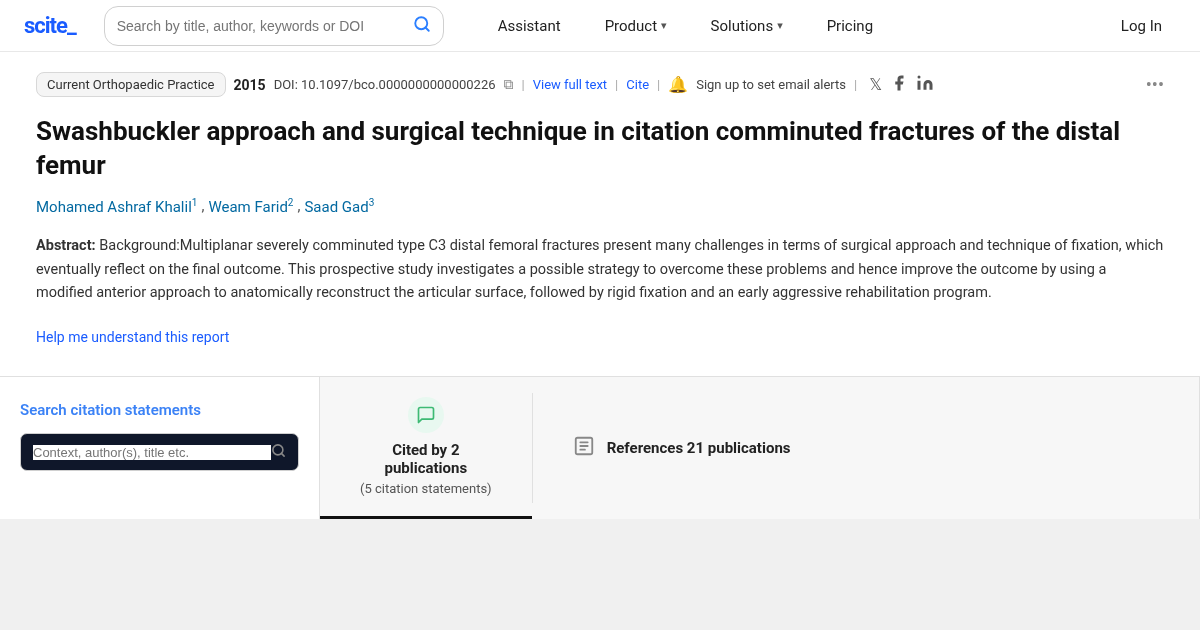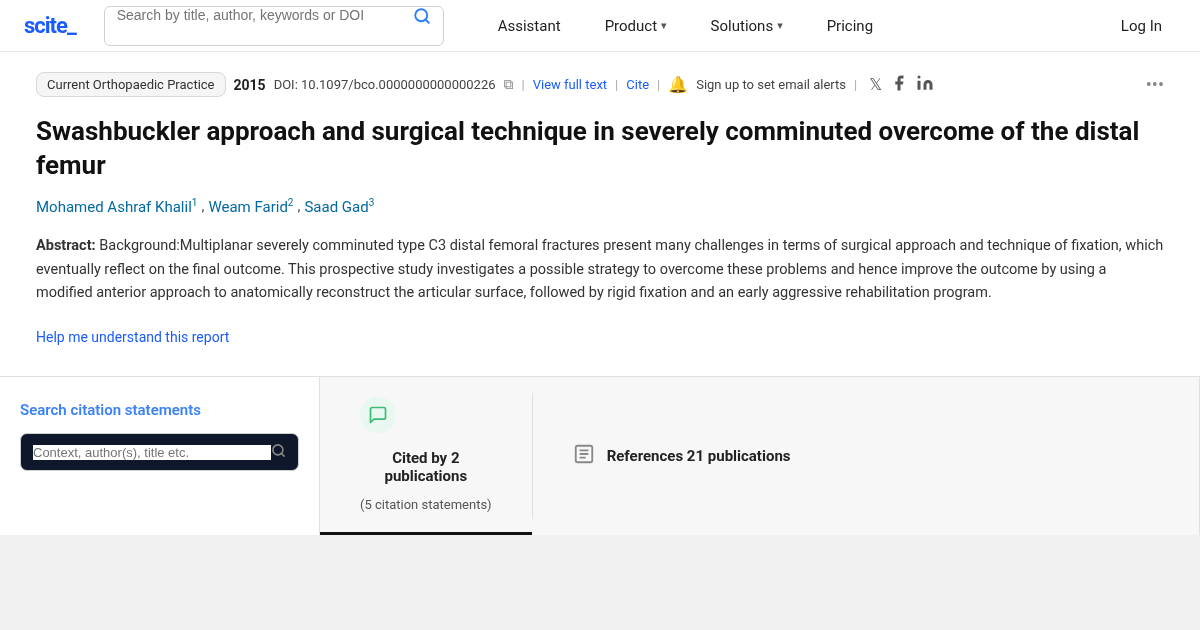--- a/index.html
+++ b/index.html
@@ -18,23 +18,23 @@
     .logo {
       font-size: 22px;
       font-weight: 700;
       color: #1a5cff;
       letter-spacing: -1px;
       margin-right: 12px;
       white-space: nowrap;
     }
     .search-bar {
       display: flex;
-      align-items: flex-start;
+      align-items: center;
       border: 1.5px solid #d0d0d0;
-      border-radius: 6px;
+      border-radius: 14px;
       padding: 0 12px;
       height: 40px;
       flex: 0 0 340px;
       background: #fff;
     }
     .search-bar input {
       border: none;
       outline: none;
       font-size: 14px;
       color: #555;
@@ -193,25 +193,26 @@
 
     
     .tabs-panel {
       flex: 1;
       display: flex;
       border-right: 1px solid #e0e0e0;
     }
     .tab-item {
       display: flex;
       flex-direction: column;
+      align-items: center;
       justify-content: center;
       padding: 20px 40px;
       cursor: pointer;
       border-bottom: 3px solid transparent;
-      gap: 12px;
+      gap: 4px;
     }
     .tab-item.active {
       border-bottom: 3px solid #111;
     }
     .tab-icon-circle {
       width: 36px;
       height: 36px;
       border-radius: 50%;
       background: #e8f8f0;
       display: flex;
@@ -311,21 +312,21 @@
         <svg width="18" height="18" viewBox="0 0 24 24" fill="#555">
             <path d="M16 8a6 6 0 0 1 6 6v7h-4v-7a2 2 0 0 0-2-2 2 2 0 0 0-2 2v7h-4v-7a6 6 0 0 1 6-6zM2 9h4v12H2z"></path>
             <circle cx="4" cy="4" r="2" fill="#555"></circle>
           </svg>
       </span>
     </div>
     <span class="more-icon">•••</span>
   </div>
 
   
-  <h1 class="article-title">Swashbuckler approach and surgical technique in severely comminuted overcome of the distal femur</h1>
+  <h1 class="article-title">Swashbuckler approach and surgical technique in citation comminuted fractures of the distal femur</h1>
 
   
   <div class="authors">
     <a class="author-link">Mohamed Ashraf Khalil<span class="superscript">1</span></a>
     <span class="comma">,</span>
     <a class="author-link">Weam Farid<span class="superscript">2</span></a>
     <span class="comma">,</span>
     <a class="author-link">Saad Gad<span class="superscript">3</span></a>
   </div>
 

